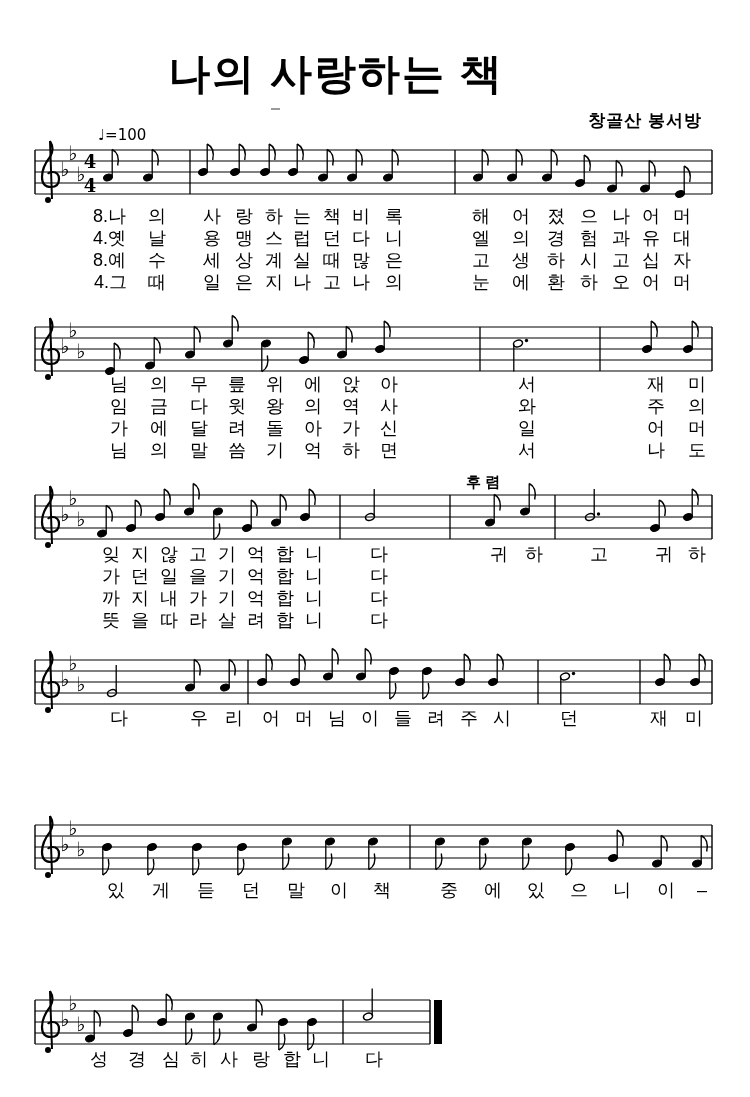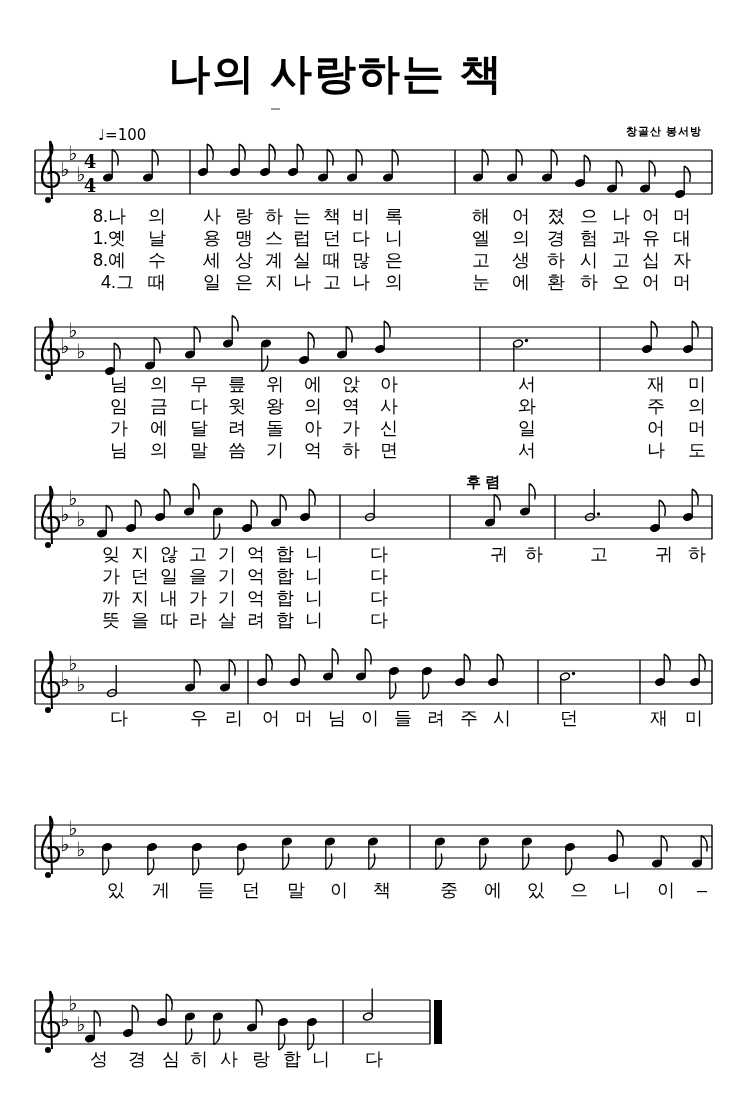--- a/index.html
+++ b/index.html
@@ -9,21 +9,21 @@
     overflow:hidden;
   }
   .page-title{
     position:absolute;left:0;top:46px;width:672px;text-align:center;
     font-size:42px;font-weight:bold;letter-spacing:2px;
   }
   .artifact-dash{
     position:absolute;left:271px;top:108px;width:9px;height:2px;background:#9a9a9a;
   }
   .composer{
-    position:absolute;right:48px;top:124px;font-size:11px;font-weight:bold;letter-spacing:1px;
+    position:absolute;right:48px;top:109px;font-size:17px;font-weight:bold;letter-spacing:1px;
   }
   .staff-svg{position:absolute;left:0;}
   .lyric-line{position:absolute;left:0;width:750px;height:22px;}
   .lyric-line span{
     position:absolute;top:0;font-size:18px;line-height:20px;white-space:pre;
     letter-spacing:0px;
   }
 </style>
 </head>
 <body>
@@ -550,21 +550,21 @@
       <span style="left: 385px;">록</span>
       <span style="left: 472px;">해</span>
       <span style="left: 512px;">어</span>
       <span style="left: 547px;">졌</span>
       <span style="left: 580px;">으</span>
       <span style="left: 612px;">나</span>
       <span style="left: 642px;">어</span>
       <span style="left: 673px;">머</span>
     </div>
     <div class="lyric-line" style="top: 228px;">
-      <span style="left: 93px;">1.옛</span>
+      <span style="left: 93px;">4.옛</span>
       <span style="left: 148px;">날</span>
       <span style="left: 203px;">용</span>
       <span style="left: 235px;">맹</span>
       <span style="left: 265px;">스</span>
       <span style="left: 293px;">럽</span>
       <span style="left: 323px;">던</span>
       <span style="left: 352px;">다</span>
       <span style="left: 385px;">니</span>
       <span style="left: 472px;">엘</span>
       <span style="left: 512px;">의</span>
@@ -586,21 +586,21 @@
       <span style="left: 385px;">은</span>
       <span style="left: 472px;">고</span>
       <span style="left: 512px;">생</span>
       <span style="left: 547px;">하</span>
       <span style="left: 580px;">시</span>
       <span style="left: 612px;">고</span>
       <span style="left: 642px;">십</span>
       <span style="left: 673px;">자</span>
     </div>
     <div class="lyric-line" style="top: 272px;">
-      <span style="left: 101px;">4.그</span>
+      <span style="left: 94px;">4.그</span>
       <span style="left: 148px;">때</span>
       <span style="left: 203px;">일</span>
       <span style="left: 235px;">은</span>
       <span style="left: 265px;">지</span>
       <span style="left: 293px;">나</span>
       <span style="left: 323px;">고</span>
       <span style="left: 352px;">나</span>
       <span style="left: 385px;">의</span>
       <span style="left: 472px;">눈</span>
       <span style="left: 512px;">에</span>

